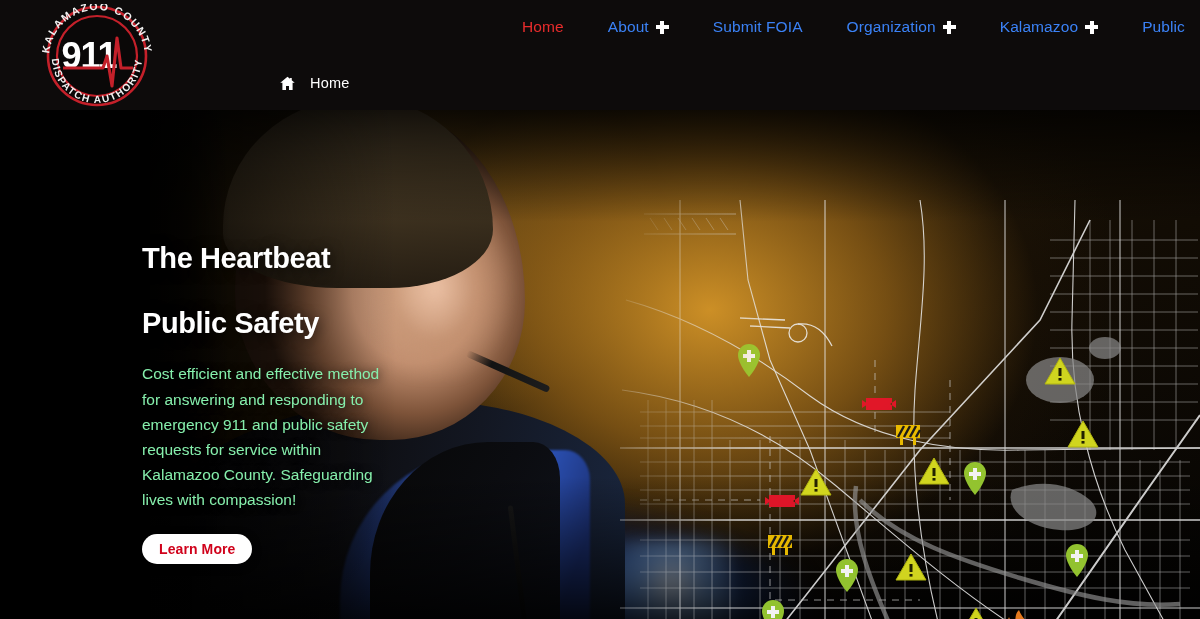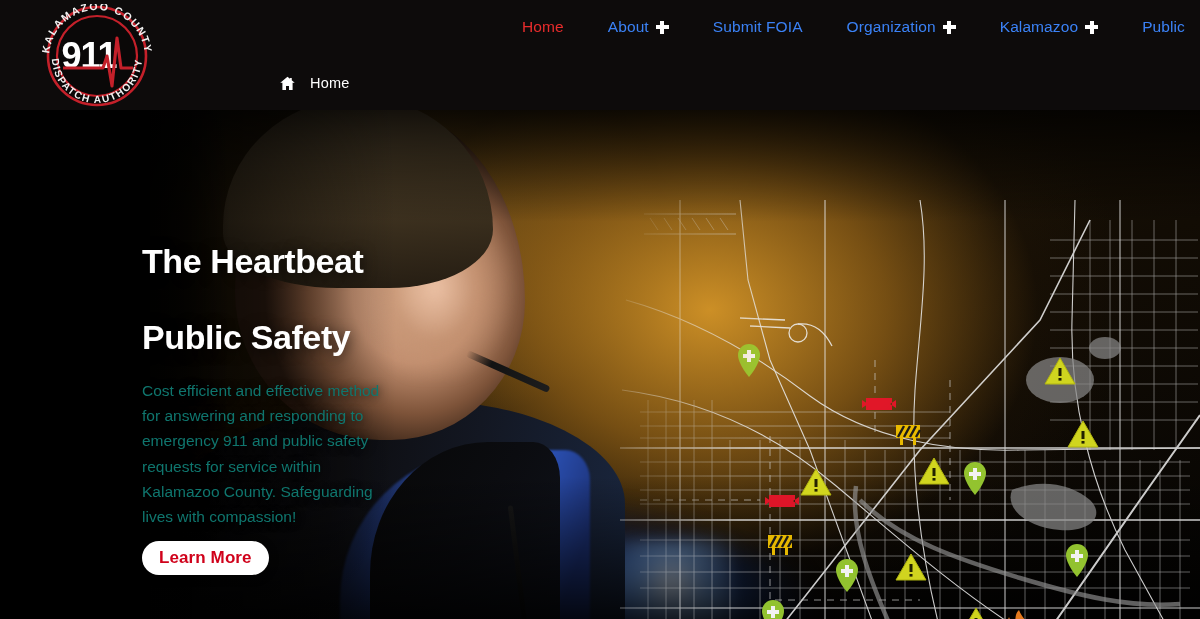--- a/index.html
+++ b/index.html
@@ -160,36 +160,36 @@
     mask-image:linear-gradient(100deg, rgba(0,0,0,0) 0%, rgba(0,0,0,.45) 9%, #000 26%, #000 100%);
   }
   .map-layer svg{ display:block; }
 
   
   .hero-copy{
     position:absolute; left:142px; top:132px; width:420px;
     z-index:20;
   }
   .hero-title{
-    font-size:34px; line-height:1.12; font-weight:700;
+    font-size:29px; line-height:1.12; font-weight:700;
     color:#fff; letter-spacing:-.4px;
     text-shadow:0 2px 14px rgba(0,0,0,.75);
     margin-bottom:22px;
   }
   .hero-sub{
-    font-size:15.5px; line-height:1.62; color:#0f766e;
+    font-size:15.5px; line-height:1.62; color:#86efac;
     width:250px;
     text-shadow:0 1px 10px rgba(0,0,0,.85);
-    margin-bottom:12px;
+    margin-bottom:22px;
   }
   .hero-actions{ display:flex; align-items:center; gap:42px; }
   .btn{
     display:inline-flex; align-items:center; gap:9px;
     background:#fff; color:#d0021b;
-    font-size:17px; font-weight:700; letter-spacing:.1px;
+    font-size:14px; font-weight:700; letter-spacing:.1px;
     border:none; border-radius:20px;
     padding:7px 17px; cursor:pointer;
     box-shadow:0 2px 10px rgba(0,0,0,.45);
     white-space:nowrap;
   }
   .play-tri{
     width:0; height:0; display:inline-block;
     border-left:12px solid #d0021b;
     border-top:7px solid transparent;
     border-bottom:7px solid transparent;

